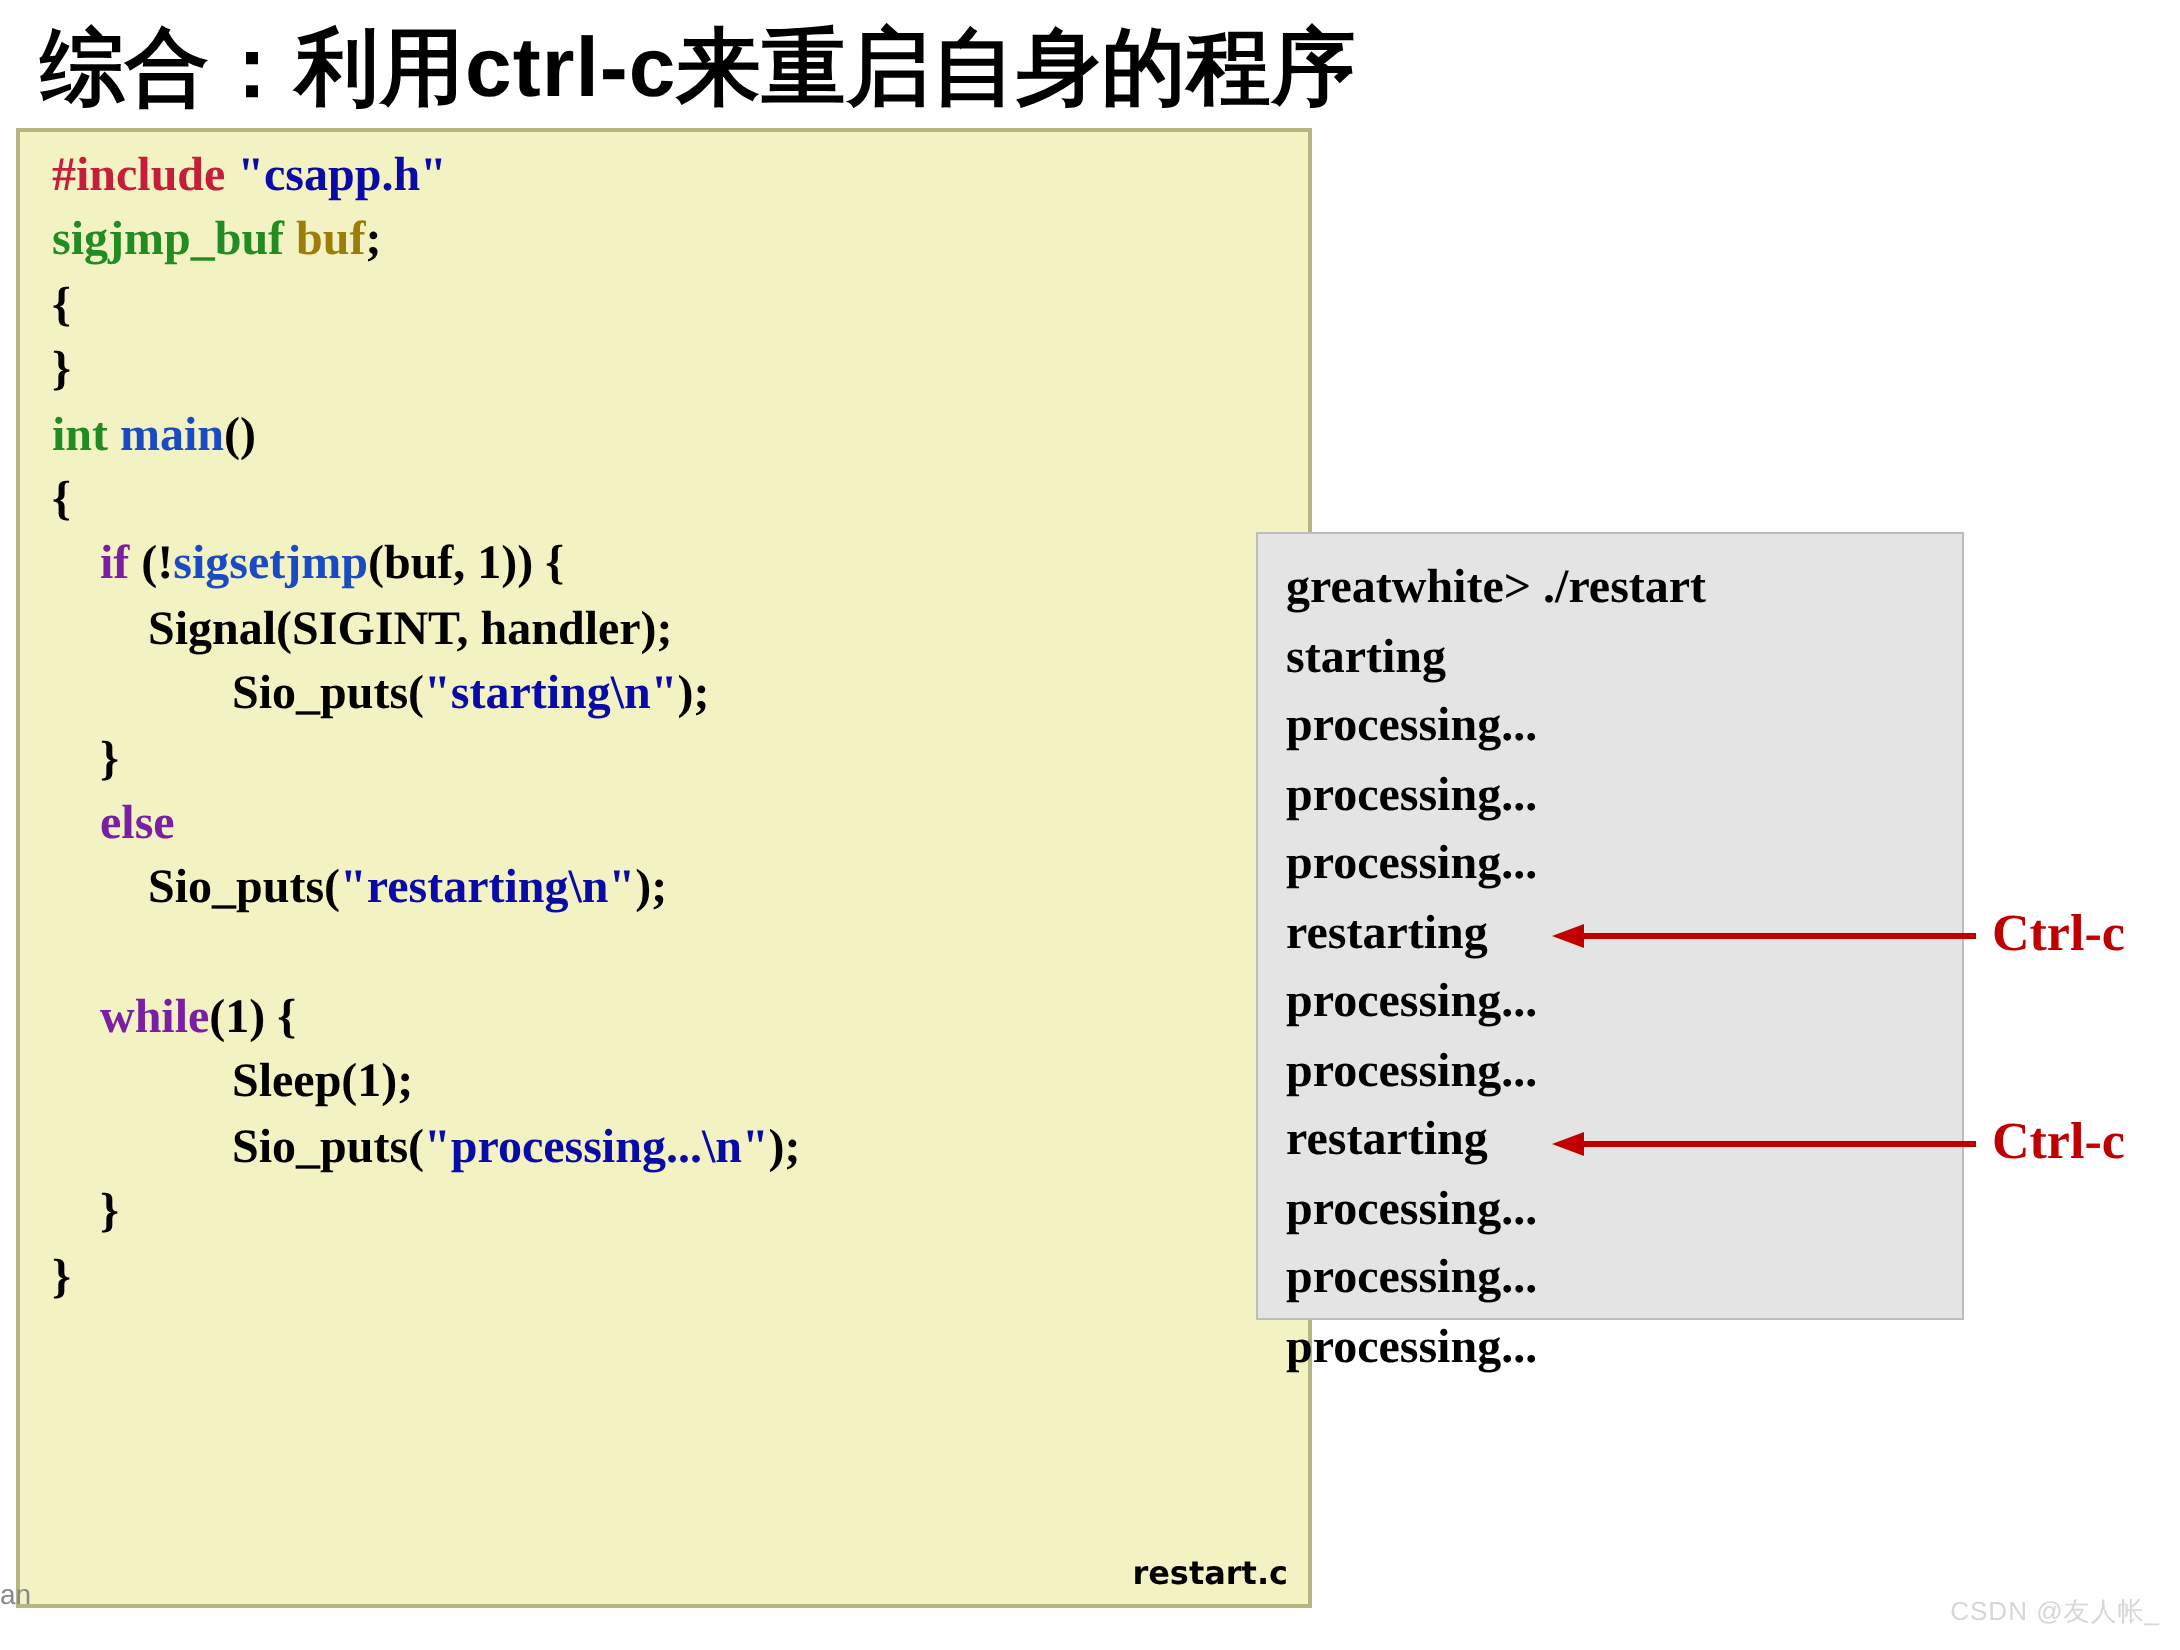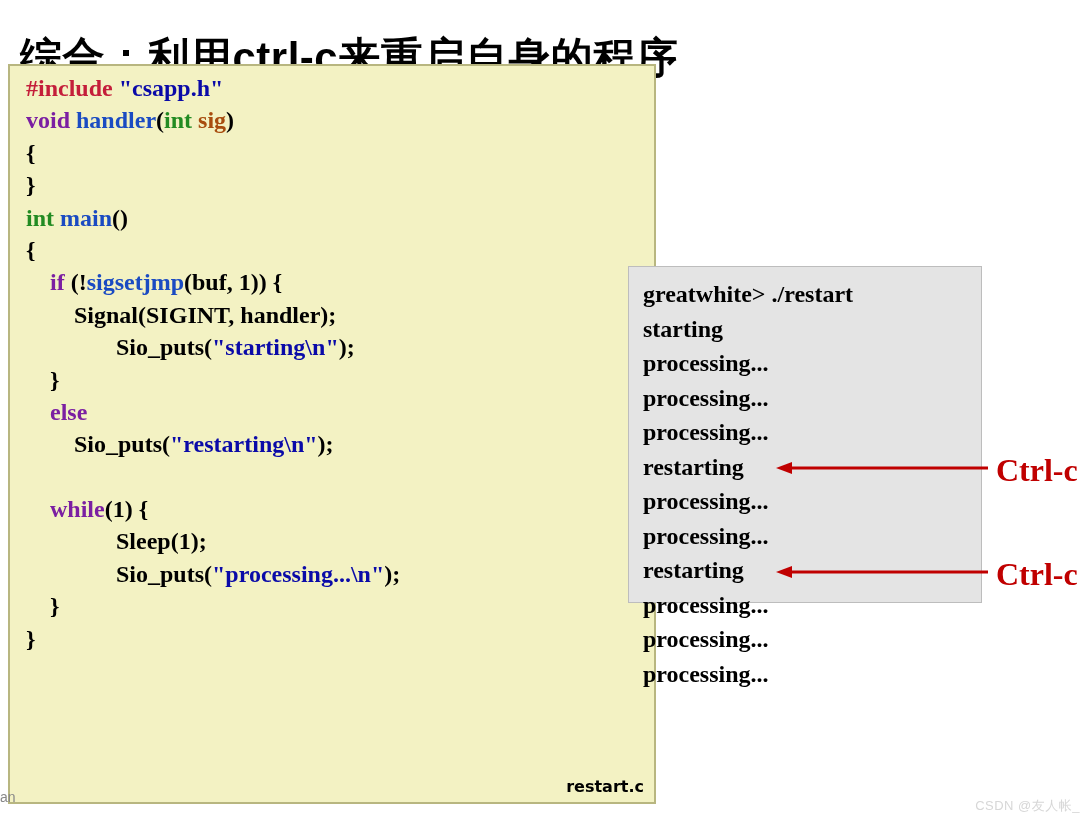--- a/index.html
+++ b/index.html
@@ -14,21 +14,20 @@
   }
   .title {
     position: absolute;
     left: 20px;
     top: 6px;
     font-size: 42px;
     font-weight: 900;
     color: #000;
     font-family: "Microsoft YaHei", "Heiti SC", sans-serif;
     letter-spacing: 0.5px;
-    margin-top: 24px;
   }
   .code-panel {
     position: absolute;
     left: 8px;
     top: 64px;
     width: 648px;
     height: 740px;
     background: #f3f2c3;
     border: 2px solid #b8b680;
     padding: 6px 12px 4px 16px;
@@ -53,41 +52,41 @@
     font-family: Verdana, "DejaVu Sans", sans-serif;
     font-size: 16px;
     font-weight: bold;
     color: #000;
   }
   .output-panel {
     position: absolute;
     left: 628px;
     top: 266px;
     width: 354px;
-    height: 337px;
+    height: 394px;
     background: #e4e4e4;
     border: 1px solid #bdbdbd;
     padding: 10px 14px;
     font-family: "Times New Roman", serif;
     font-size: 24px;
     font-weight: bold;
     line-height: 1.44;
     color: #000;
   }
   .out-line { white-space: pre; }
   
   .arrow {
     position: absolute;
     height: 20px;
   }
   .arrow svg { display: block; }
   .ctrlc-label {
     position: absolute;
     font-family: "Times New Roman", serif;
-    font-size: 32px;
+    font-size: 26px;
     font-weight: bold;
     color: #c00000;
   }
   .watermark {
     position: absolute;
     right: 10px; bottom: 10px;
     font-family: sans-serif;
     font-size: 13px;
     color: #d7d7d7;
     letter-spacing: 0.5px;
@@ -100,21 +99,21 @@
     font-family: sans-serif;
   }
 </style>
 </head>
 <body>
 
 <div class="title">综合：利用ctrl-c来重启自身的程序</div>
 
 <div class="code-panel">
   <div class="line"><span class="c-red">#include </span><span class="c-navy">"csapp.h"</span></div>
-  <div class="line"><span class="c-purple">void </span><span class="c-blue">handler</span><span class="c-black">(</span><span class="c-green">int </span><span class="c-brown">sig</span><span class="c-black">)</span></div>
+  <div class="line"><span class="c-green">sigjmp_buf </span><span class="c-olive">buf</span><span class="c-black">;</span></div>
   <div class="line c-black">{</div>
   <div class="line c-black">}</div>
   <div class="line"><span class="c-green">int </span><span class="c-blue">main</span><span class="c-black">()</span></div>
   <div class="line c-black">{</div>
   <div class="line"><span class="c-purple">    if </span><span class="c-black">(!</span><span class="c-blue">sigsetjmp</span><span class="c-black">(buf, 1)) {</span></div>
   <div class="line c-black">        Signal(SIGINT, handler);</div>
   <div class="line"><span class="c-black">               Sio_puts(</span><span class="c-navy">"starting\n"</span><span class="c-black">);</span></div>
   <div class="line c-black">    }</div>
   <div class="line c-purple">    else</div>
   <div class="line"><span class="c-black">        Sio_puts(</span><span class="c-navy">"restarting\n"</span><span class="c-black">);</span></div>

